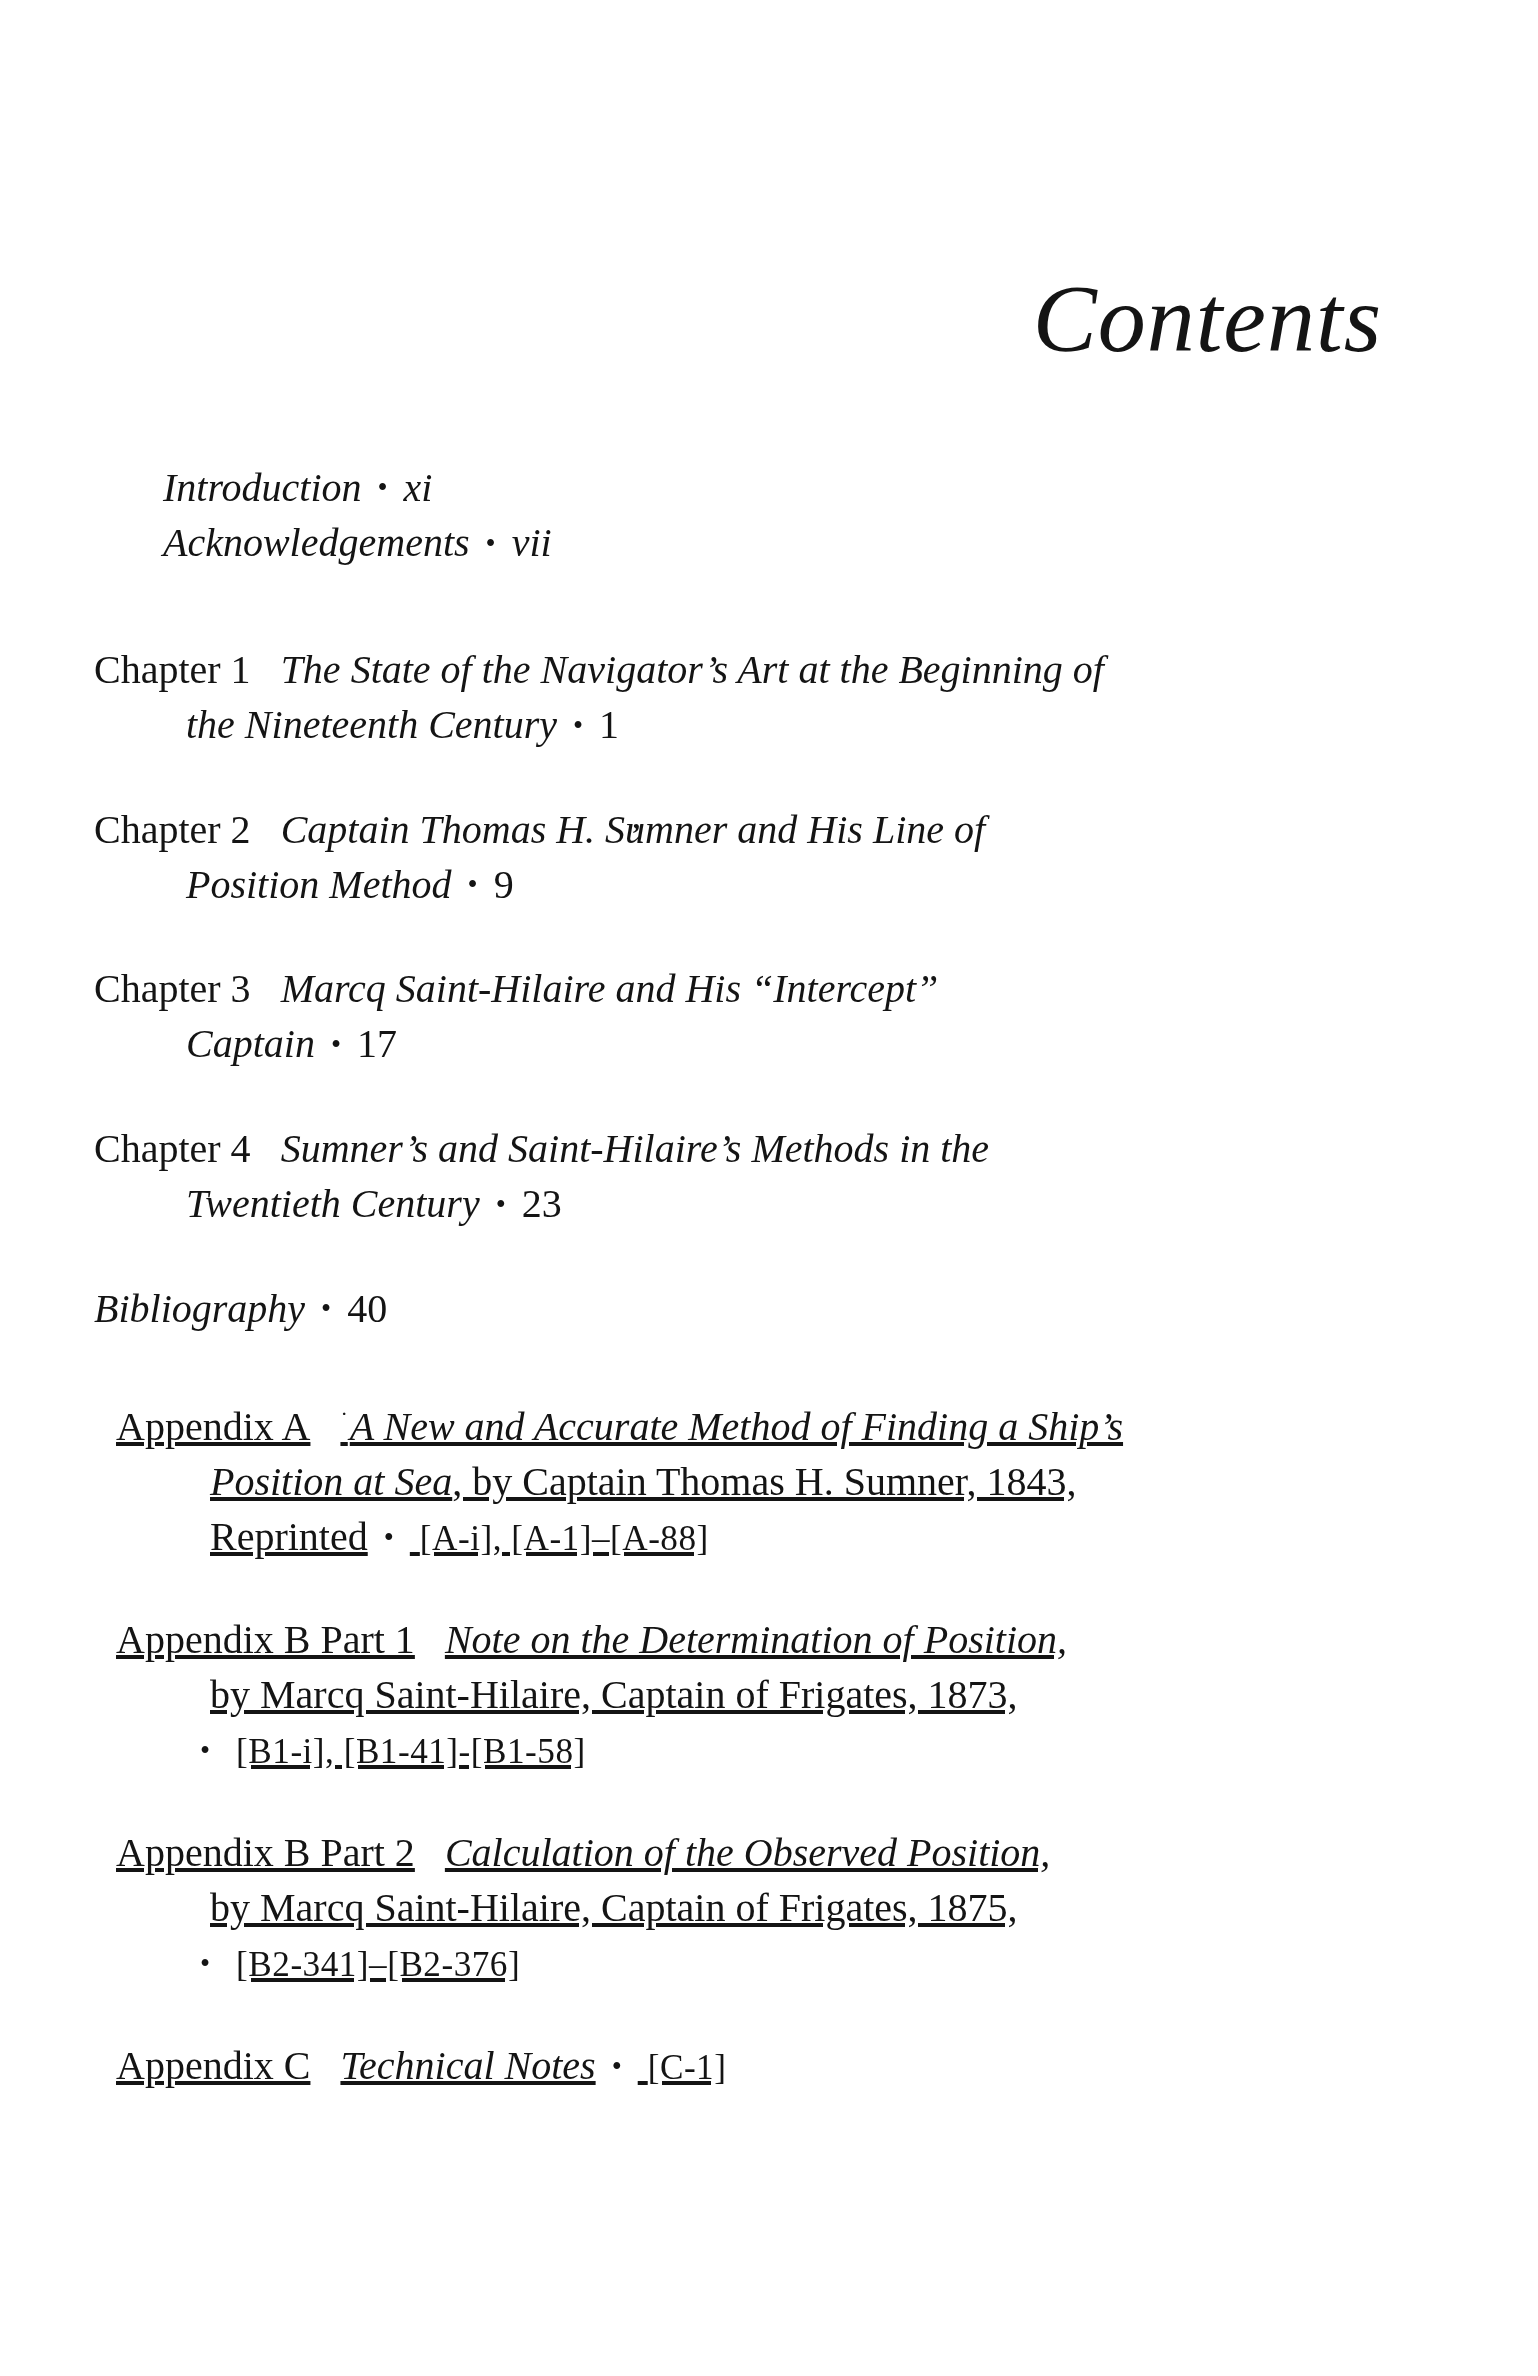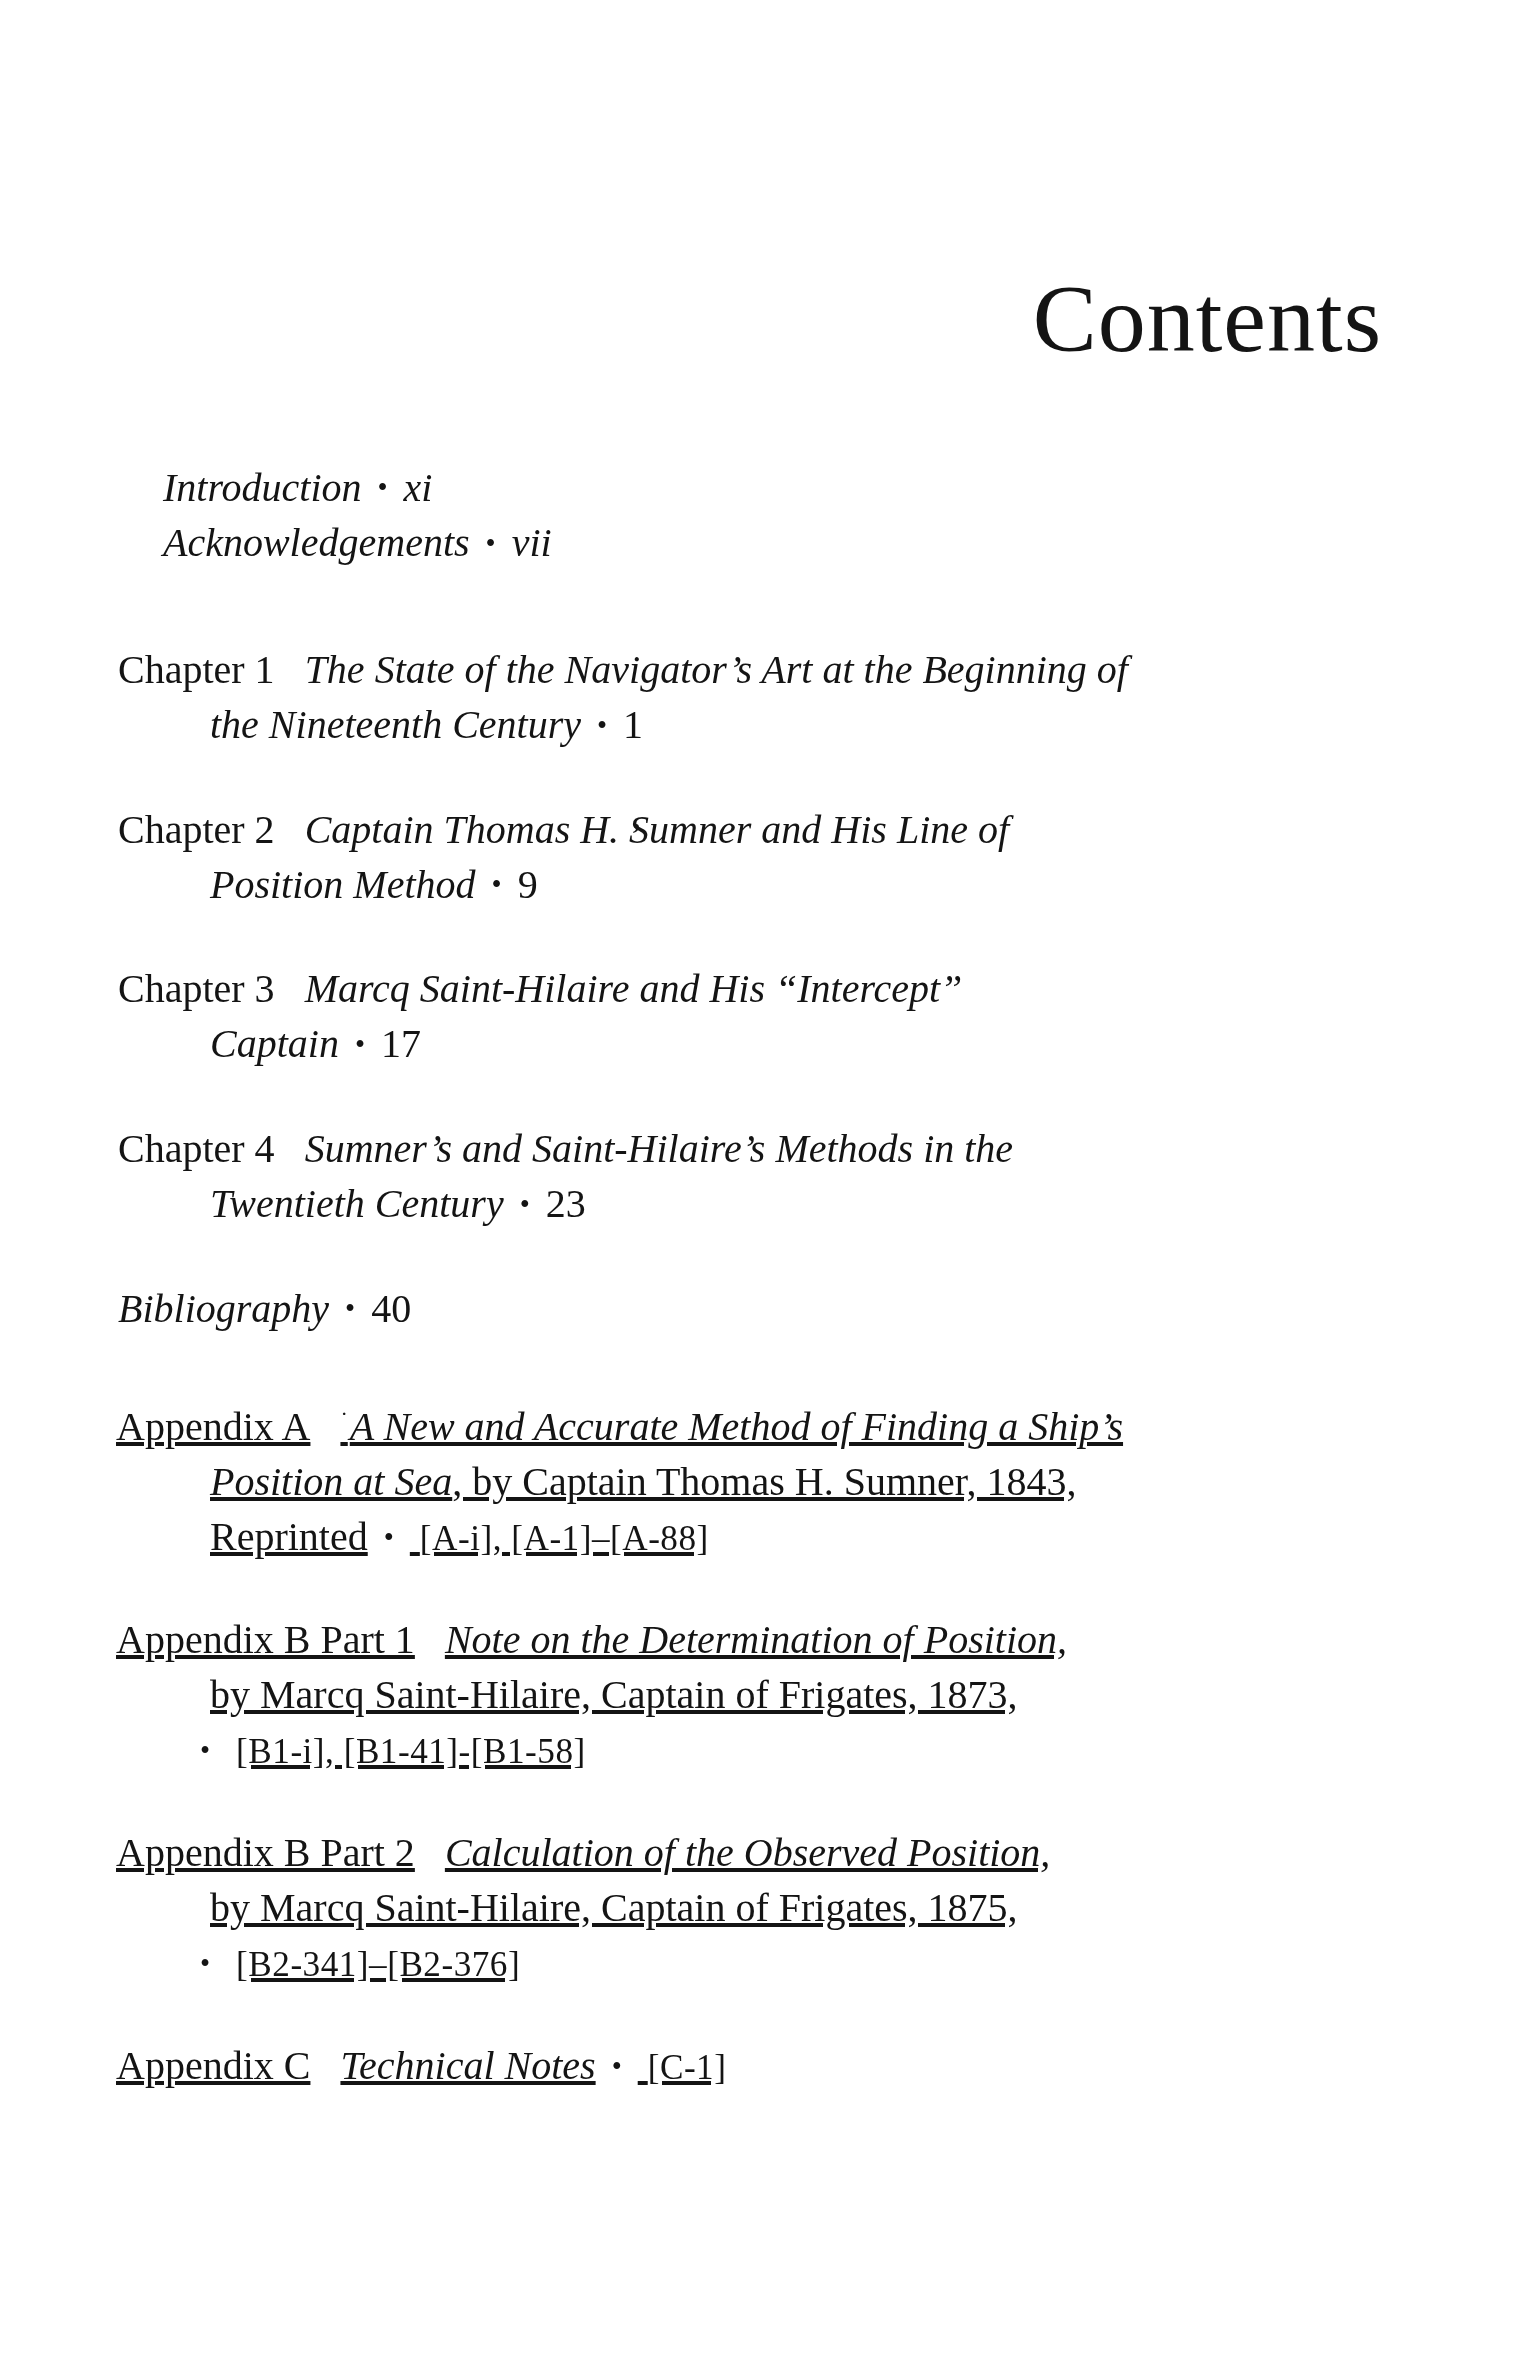--- a/index.html
+++ b/index.html
@@ -11,20 +11,21 @@
     color: #141414;
   }
   .page {
     position: relative;
     width: 1538px; height: 2376px;
   }
   
   .toc-title {
     margin: 265px 156px 0 0;
     text-align: right;
+    font-style: italic;
     font-weight: 500;
     font-size: 96px;
     line-height: 1.12;
     letter-spacing: 1px;
   }
   
   .toc-body {
     font-size: 40px;
     line-height: 55px;
   }
@@ -32,21 +33,21 @@
     margin: 87px 0 0 163px;
   }
   .fm-line .fm-label { font-style: italic; }
   .fm-line .pg { font-style: italic; }
   .sep {
     display: inline-block;
     margin: 0 16px;
     font-size: 0.72em;
     vertical-align: 6%;
   }
-  .sections { margin-left: 118px; }
+  .sections { margin-left: 94px; }
   .entry { margin-bottom: 49px; }
   .entry-line2 { padding-left: 92px; }
   .entry-label { font-style: normal; margin-right: 30px; }
   .entry-title { font-style: italic; }
   .pg { font-style: normal; }
   .bibliography { margin-bottom: 50px; }
   .bibliography .entry-label { font-style: italic; margin-right: 0; }
   .appendices { margin-left: 116px; text-decoration: underline; }
   .appendix { margin-bottom: 46px; }
   .appendix .entry-line2, .appendix .entry-line3 { padding-left: 94px; }

